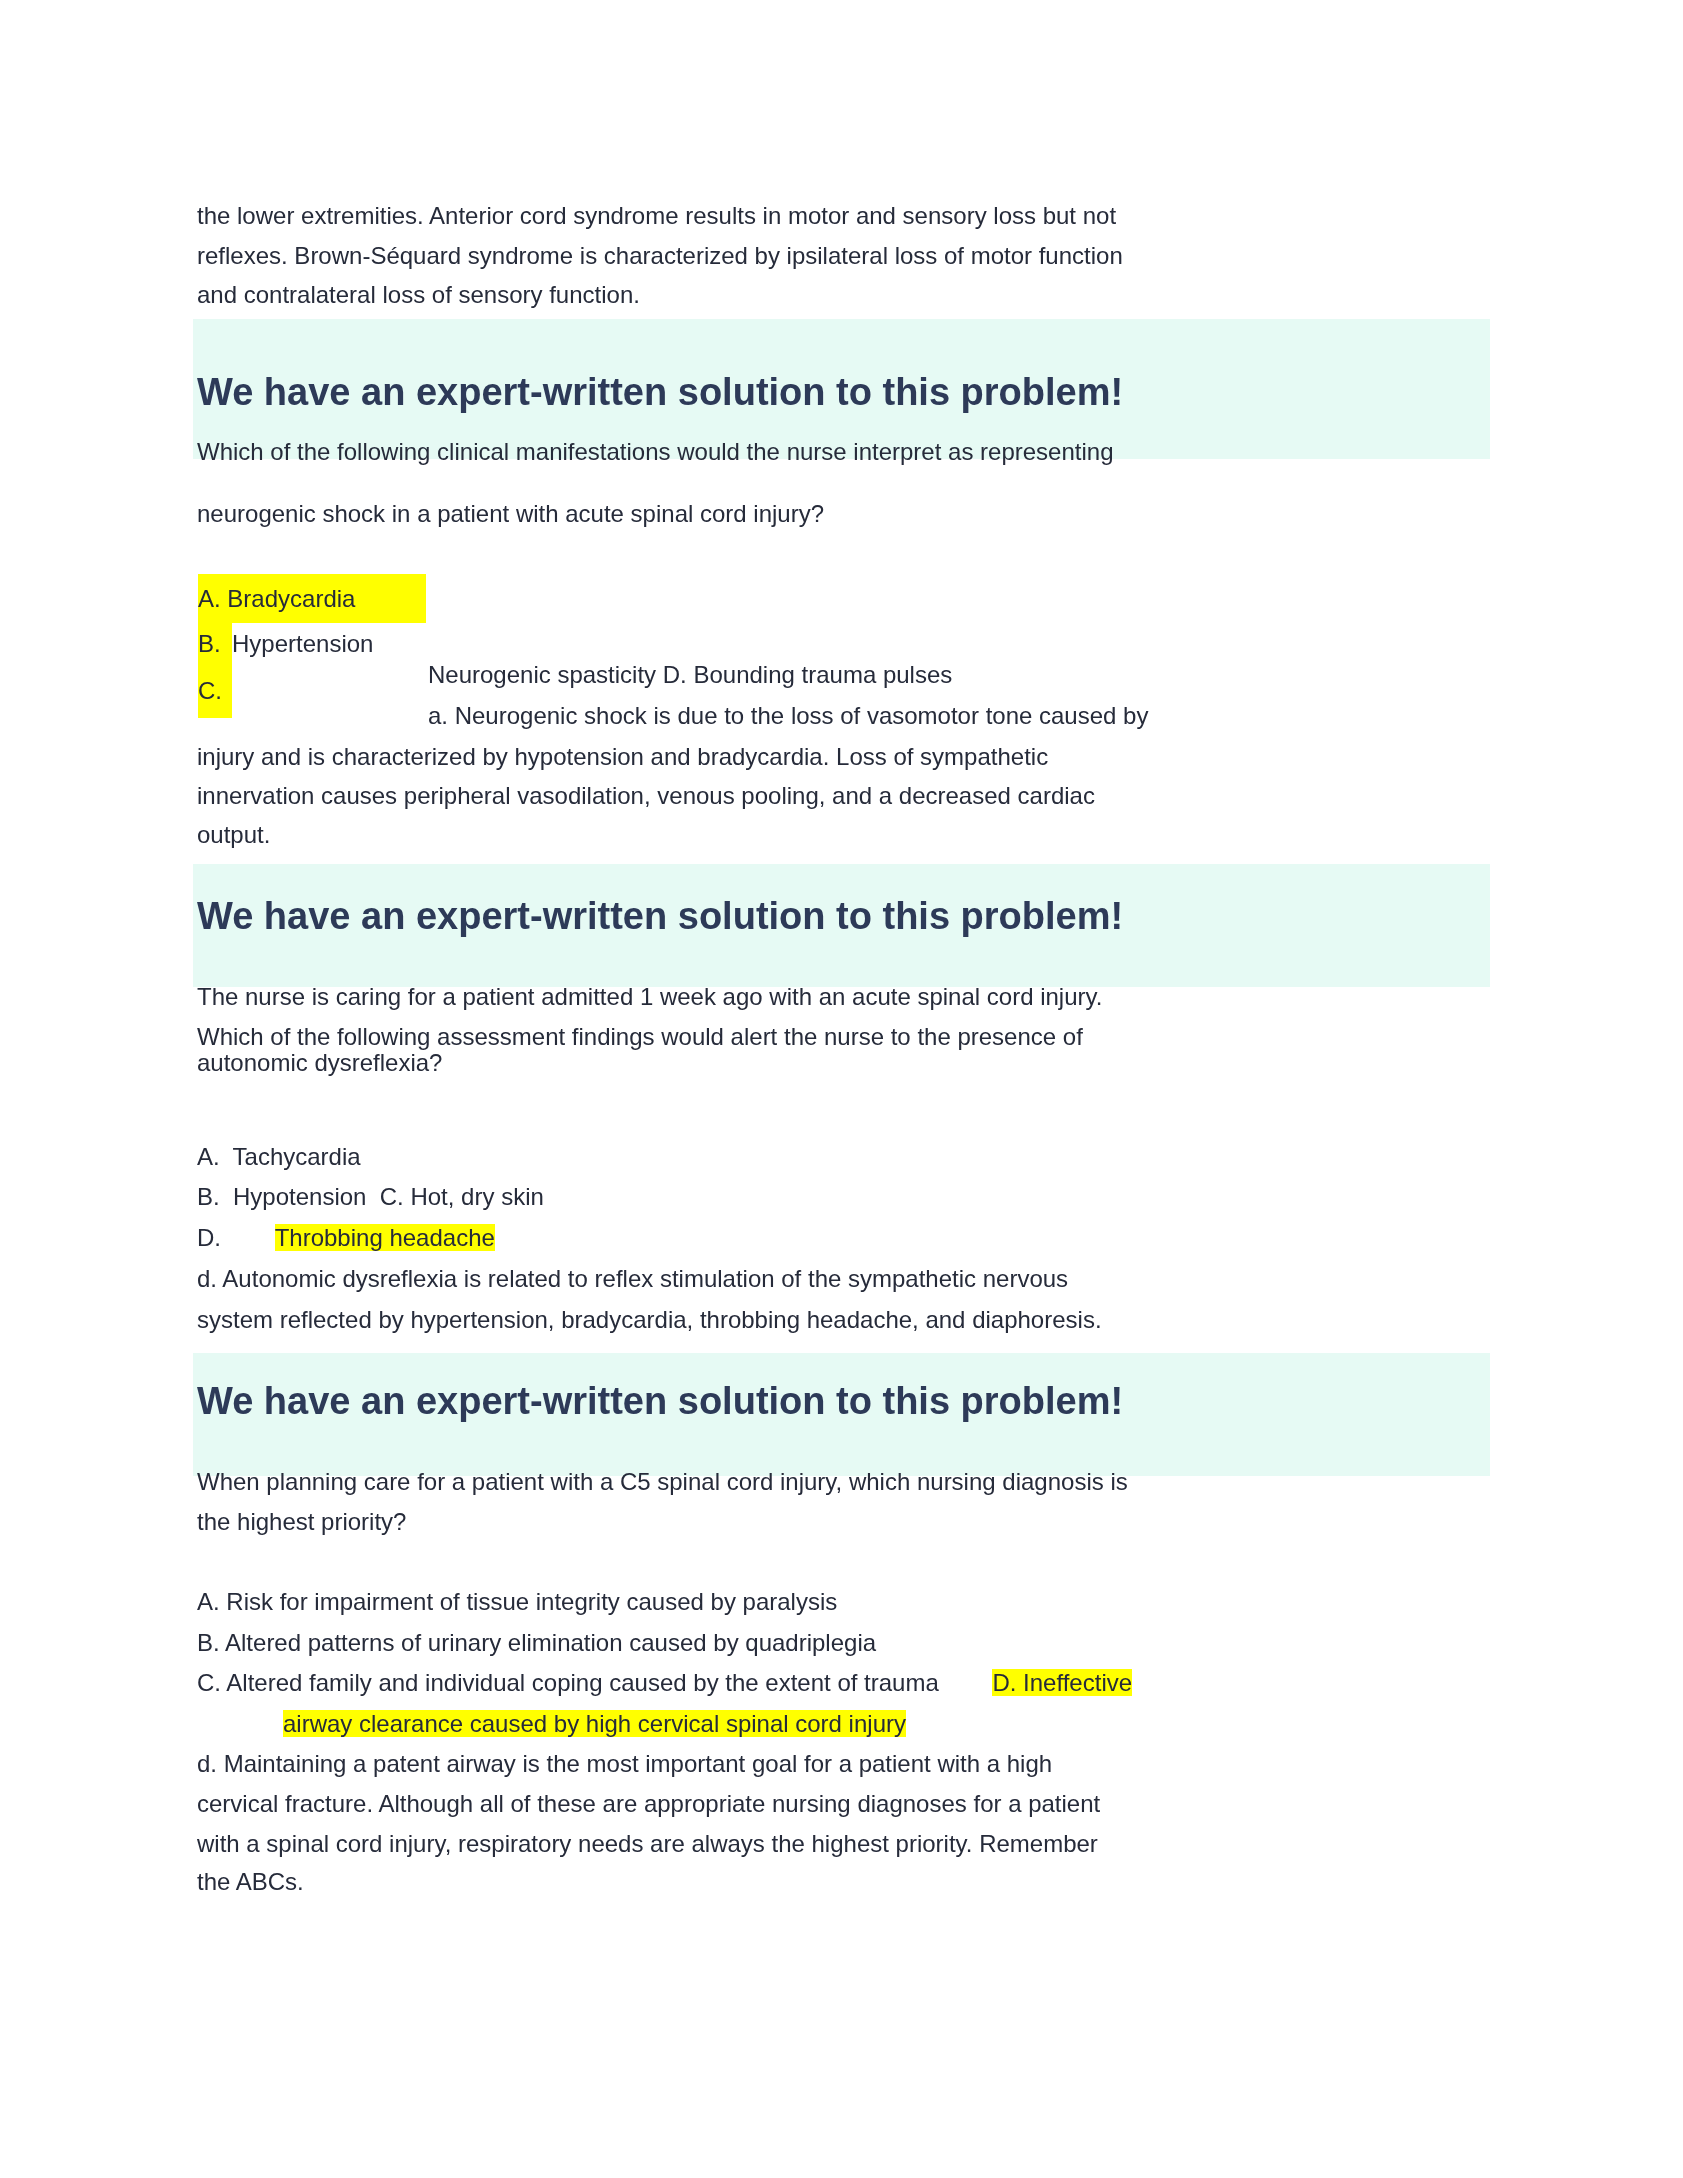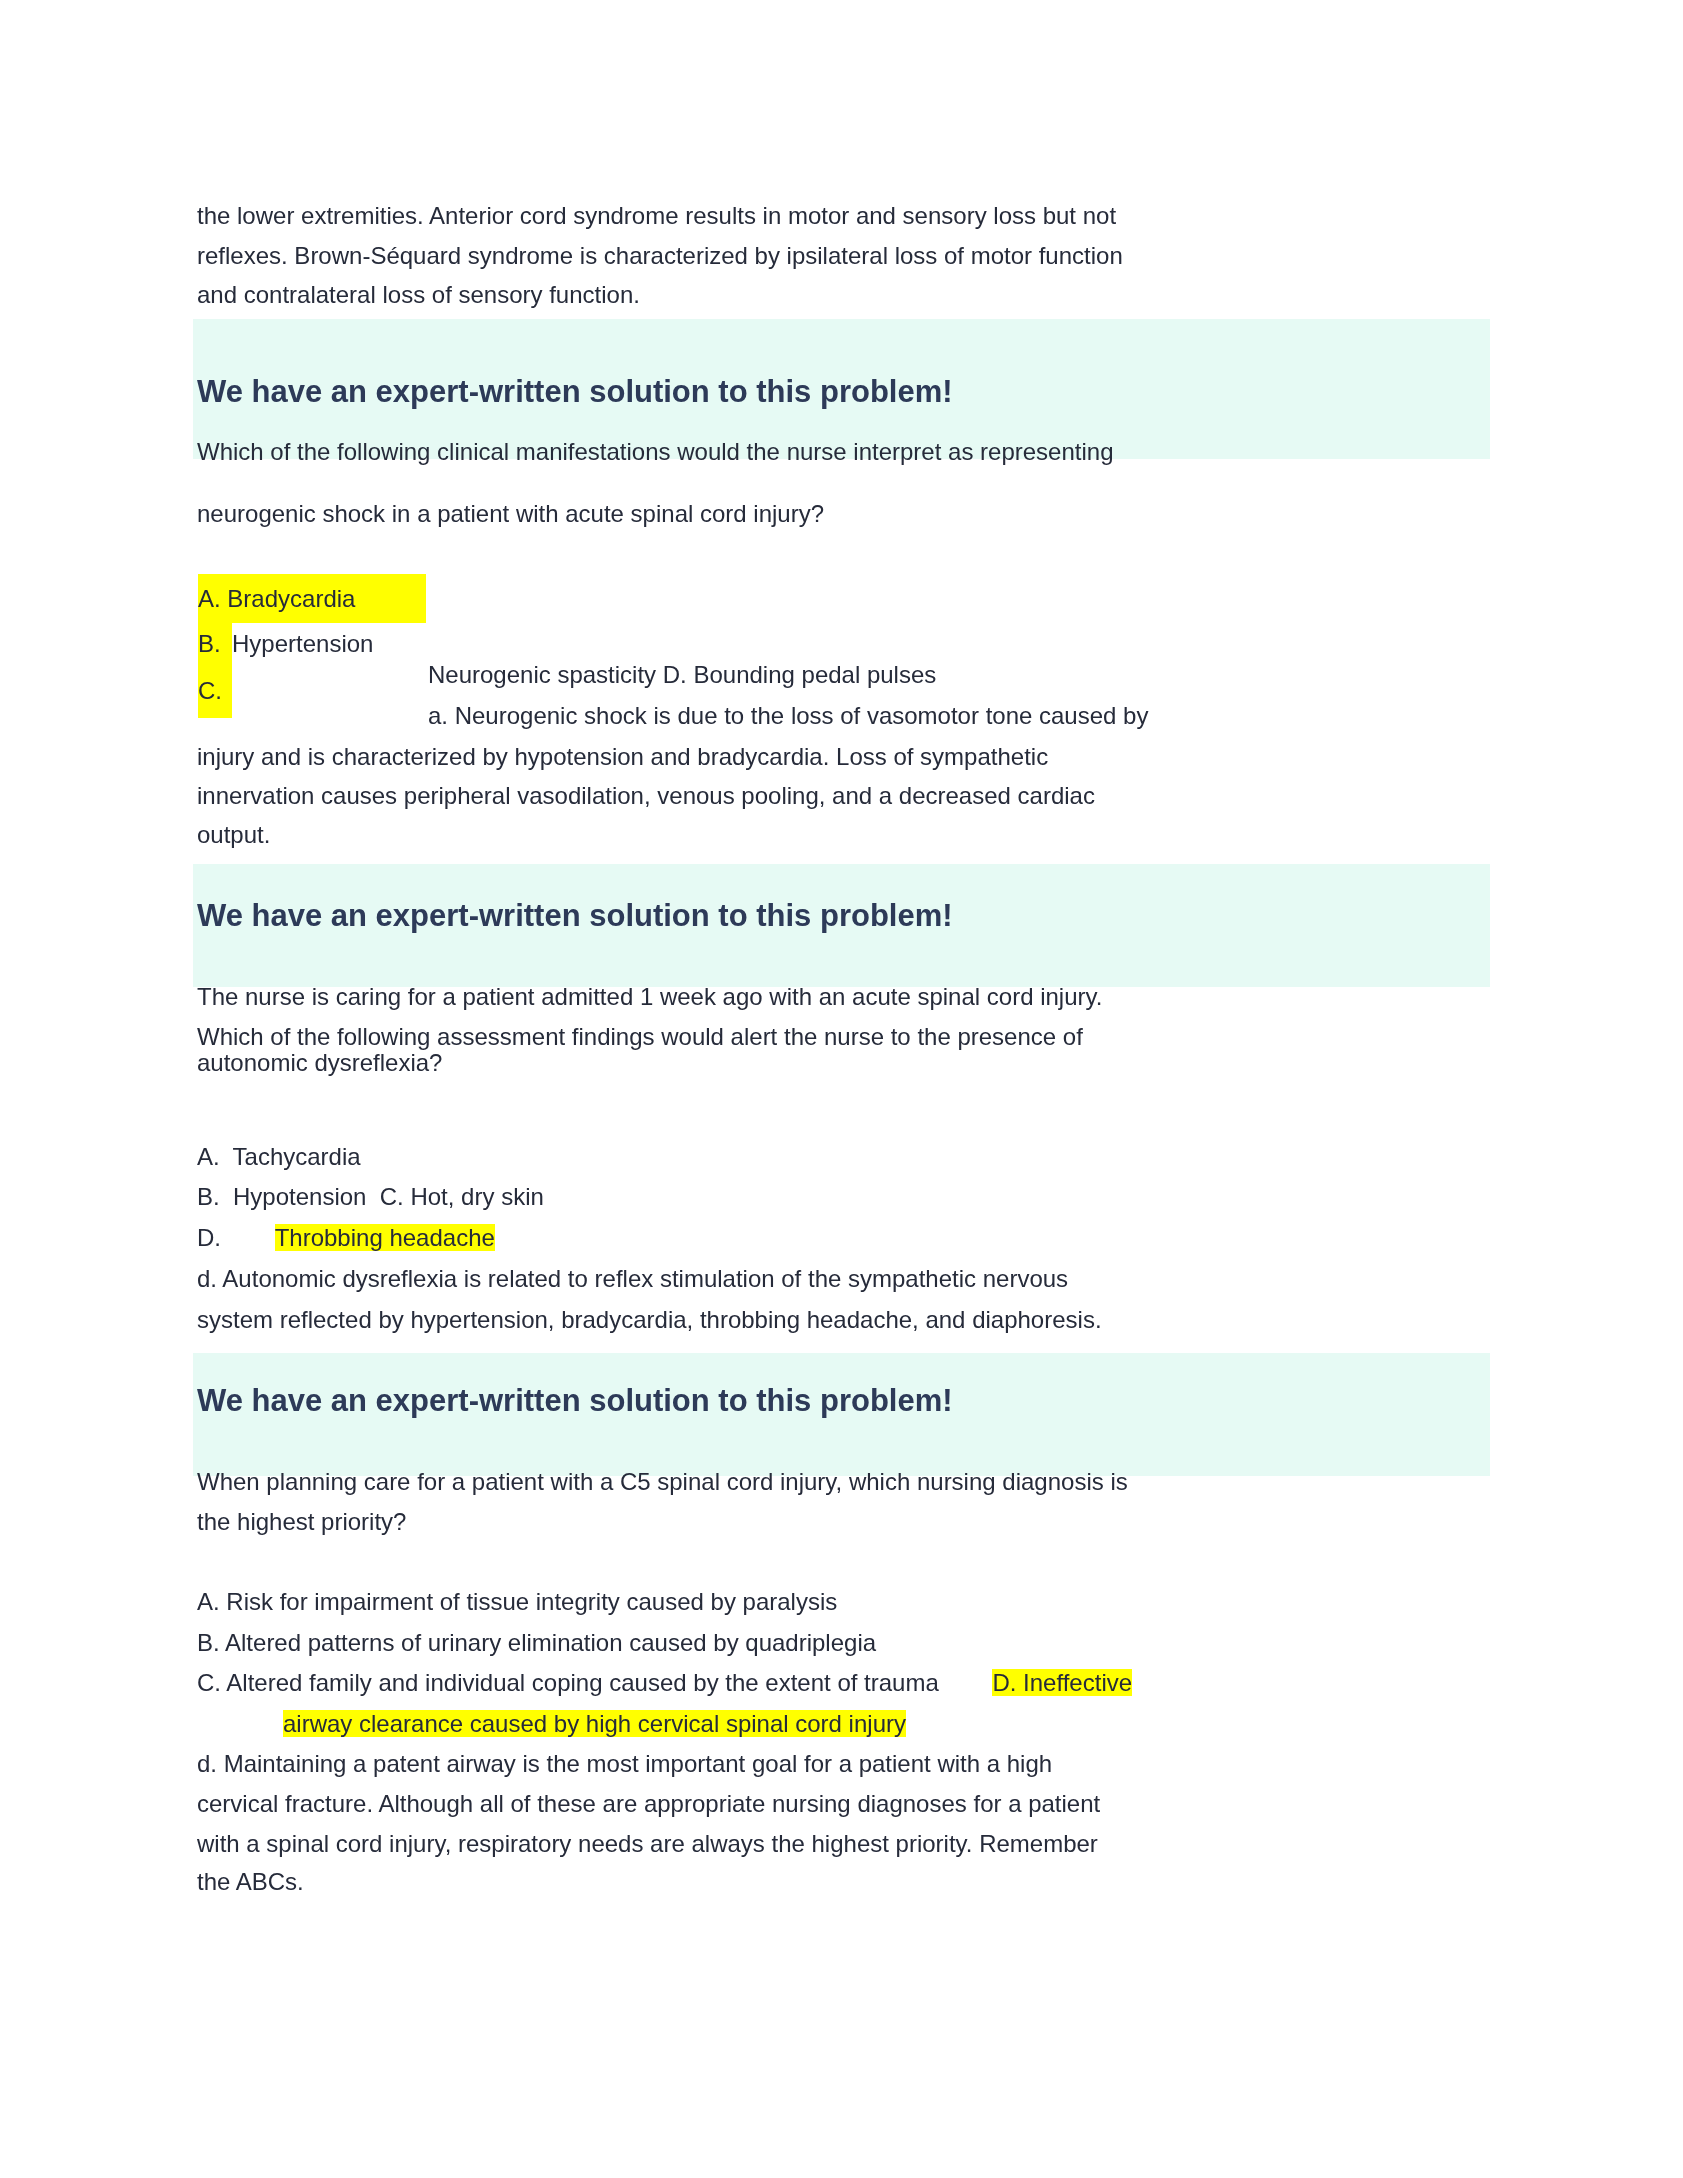--- a/index.html
+++ b/index.html
@@ -1,20 +1,20 @@
 <!DOCTYPE html>
 <html><head>
 <meta charset="utf-8">
 <style>
   html, body { margin:0; padding:0; background:#ffffff; }
   body { width:1683px; height:2178px; position:relative; overflow:hidden;
          font-family:"Liberation Sans", sans-serif; color:#262b3a; }
   .line { position:absolute; left:197px; font-size:24px; line-height:40px; white-space:pre; height:40px; }
   .banner { position:absolute; left:193px; width:1297px; background:#e6faf4; }
-  .banner .title { position:absolute; left:4px; font-weight:bold; font-size:31px; line-height:40px; color:#2d3a58; white-space:pre; }
+  .banner .title { position:absolute; left:4px; font-weight:bold; font-size:38px; line-height:40px; color:#2d3a58; white-space:pre; }
   .hl { background:#ffff00;margin-left:47px; }
   .hlblock { position:absolute; background:#ffff00; }
 </style>
 </head>
 <body>
 
 <div class="line" style="top:196px">the lower extremities. Anterior cord syndrome results in motor and sensory loss but not</div>
 <div class="line" style="top:236px">reflexes. Brown-Séquard syndrome is characterized by ipsilateral loss of motor function</div>
 <div class="line" style="top:275px">and contralateral loss of sensory function.</div>
 
@@ -24,21 +24,21 @@
 
 <div class="line" style="top:432px">Which of the following clinical manifestations would the nurse interpret as representing</div>
 <div class="line" style="top:494px">neurogenic shock in a patient with acute spinal cord injury?</div>
 
 <div class="hlblock" style="left:198px;top:574px;width:228px;height:49px"></div>
 <div class="hlblock" style="left:198px;top:623px;width:34px;height:95px"></div>
 <div class="line" style="top:579px;left:198px">A. Bradycardia</div>
 <div class="line" style="top:624px;left:198px">B.</div>
 <div class="line" style="top:624px;left:232px">Hypertension</div>
 <div class="line" style="top:671px;left:198px">C.</div>
-<div class="line" style="top:655px;left:428px">Neurogenic spasticity D. Bounding pedal pulses</div>
+<div class="line" style="top:655px;left:428px">Neurogenic spasticity D. Bounding trauma pulses</div>
 <div class="line" style="top:696px;left:428px">a. Neurogenic shock is due to the loss of vasomotor tone caused by</div>
 <div class="line" style="top:737px">injury and is characterized by hypotension and bradycardia. Loss of sympathetic</div>
 <div class="line" style="top:776px">innervation causes peripheral vasodilation, venous pooling, and a decreased cardiac</div>
 <div class="line" style="top:815px">output.</div>
 
 <div class="banner" style="top:864px;height:123px">
   <div class="title" style="top:32px">We have an expert-written solution to this problem!</div>
 </div>
 
 <div class="line" style="top:977px">The nurse is caring for a patient admitted 1 week ago with an acute spinal cord injury.</div>

